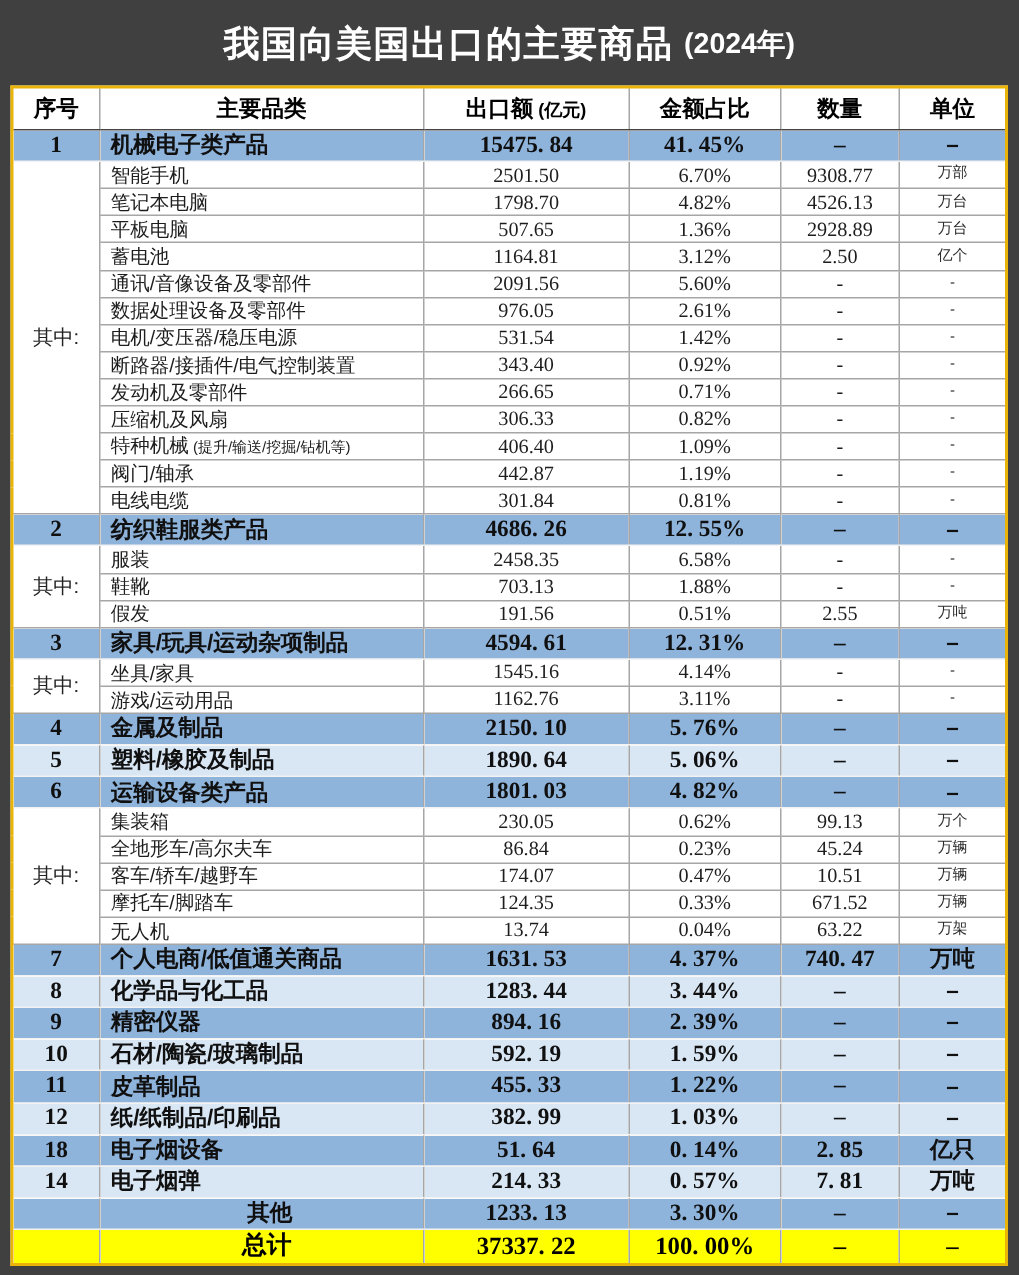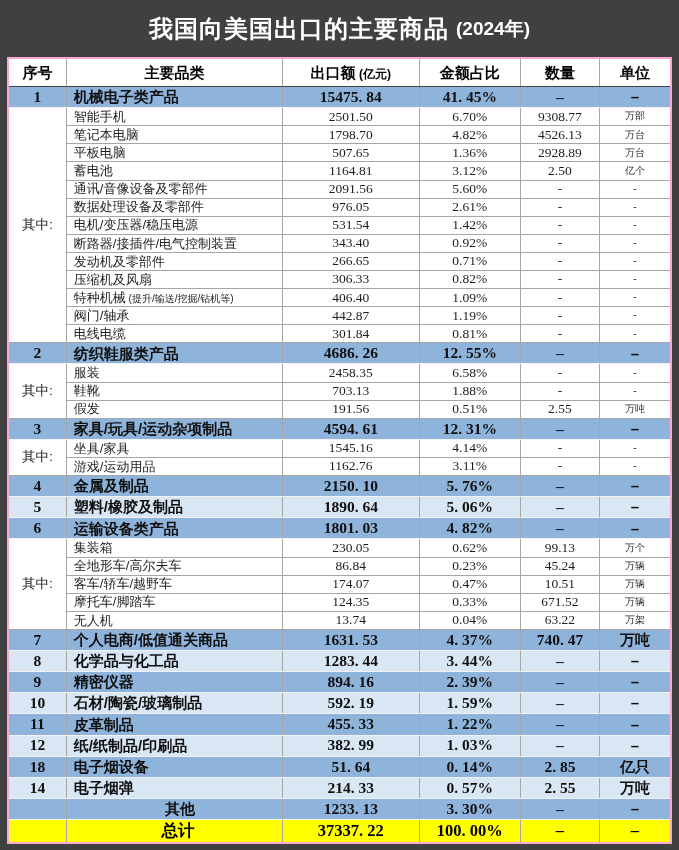--- a/index.html
+++ b/index.html
@@ -11,21 +11,21 @@
     position:absolute;top:0;left:0;right:0;height:57px;
     display:flex;align-items:center;justify-content:center;color:#ffffff;
   }
   .title-main{font-size:24px;font-weight:bold;letter-spacing:1px;}
   .title-suffix{font-size:19px;font-weight:bold;margin-left:7px;}
   .table-wrap{
     position:absolute;top:57px;left:7px;width:665px;height:787px;background:#ffffff;
   }
   table{
     width:100%;height:100%;border-collapse:collapse;table-layout:fixed;
-    border:2px solid #f9a8d4;
+    border:2px solid #eab308;
   }
   th,td{
     border:1px solid #a6a6a6;overflow:hidden;white-space:nowrap;
     padding:0;line-height:1.05;vertical-align:middle;
   }
   thead th{
     height:27px;background:#ffffff;color:#000;
     font-size:15px;font-weight:bold;border-bottom:1.5px solid #444;
   }
   thead th .hnote{font-size:12px;font-weight:bold;}
@@ -351,21 +351,21 @@
             <td class="num">51. 64</td>
             <td class="num">0. 14%</td>
             <td class="num">2. 85</td>
             <td class="unit">亿只</td>
           </tr>
           <tr class="section-light">
             <td class="num">14</td>
             <td class="cat">电子烟弹</td>
             <td class="num">214. 33</td>
             <td class="num">0. 57%</td>
-            <td class="num">2. 55</td>
+            <td class="num">7. 81</td>
             <td class="unit">万吨</td>
           </tr>
           <tr class="other">
             <td class="num"></td>
             <td class="cat">其他</td>
             <td class="num">1233. 13</td>
             <td class="num">3. 30%</td>
             <td class="num">–</td>
             <td class="unit">–</td>
           </tr>

